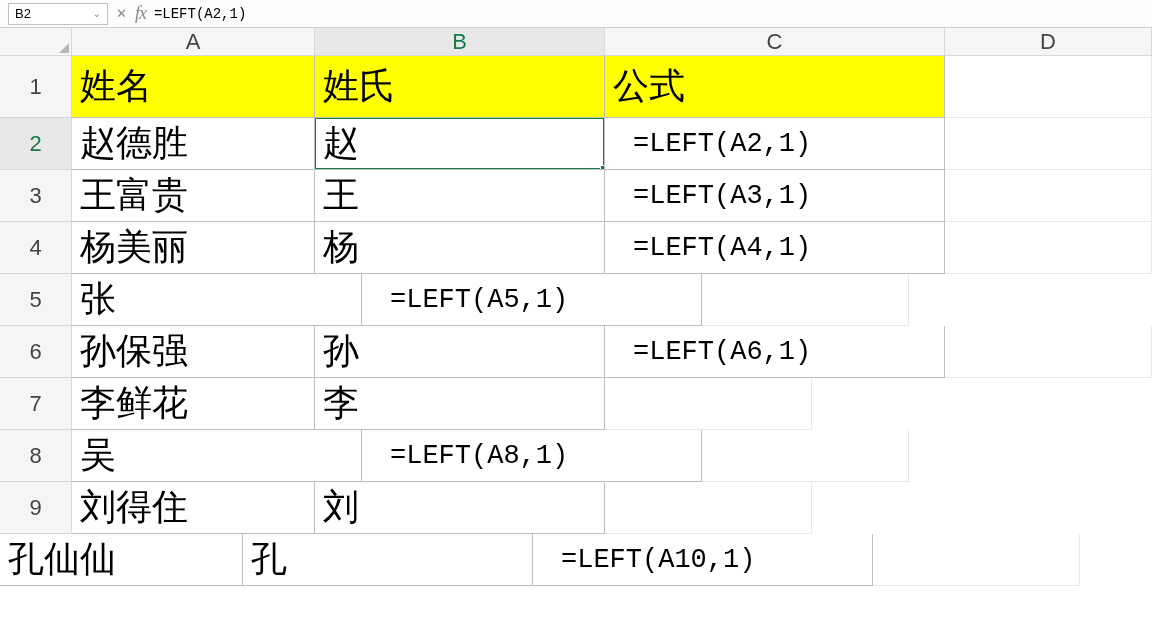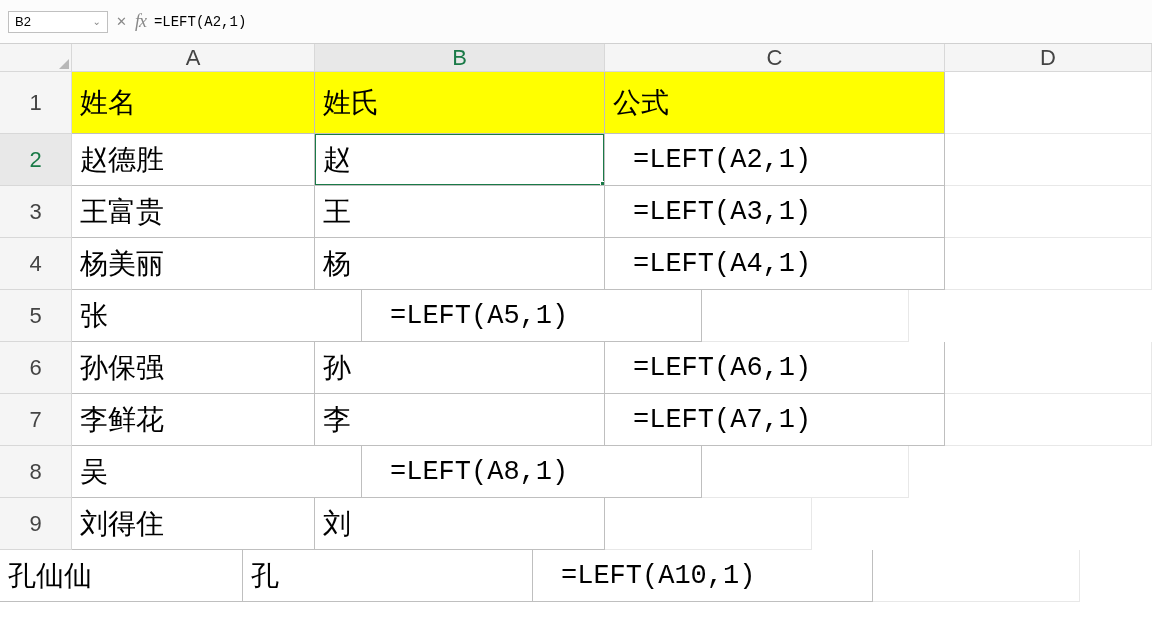--- a/index.html
+++ b/index.html
@@ -6,21 +6,21 @@
     body {
       font-family: "SimSun", "宋体", Arial, sans-serif;
       background: #ffffff;
       width: 1152px;
       height: 642px;
       overflow: hidden;
     }
     .formula-bar {
       display: flex;
       align-items: center;
-      height: 44px;
+      height: 28px;
       border-bottom: 1px solid #d0d0d0;
       background: #fcfcfc;
       padding: 2px 8px;
       gap: 8px;
     }
     .name-box {
       width: 100px;
       height: 22px;
       border: 1px solid #c0c0c0;
       background: #ffffff;
@@ -120,21 +120,21 @@
       background: #e8e8e8;
       color: #1a7a47;
     }
     .cell {
       height: 100%;
       border-right: 1px solid #bfbfbf;
       border-bottom: 1px solid #bfbfbf;
       display: flex;
       align-items: center;
       padding: 0 8px;
-      font-size: 28px;
+      font-size: 36px;
       background: #ffffff;
       overflow: hidden;
       white-space: nowrap;
       position: relative;
     }
     .cell.empty {
       border-right: 1px solid #e8e8e8;
       border-bottom: 1px solid #e8e8e8;
     }
     .cell.header-cell {
@@ -240,21 +240,20 @@
     <div class="cell col-A">孙保强</div>
     <div class="cell col-B">孙</div>
     <div class="cell formula-col col-C">=LEFT(A6,1)</div>
     <div class="cell empty col-D"></div>
   </div>
 
   <div class="row">
     <div class="row-header">7</div>
     <div class="cell col-A">李鲜花</div>
     <div class="cell col-B">李</div>
-    <div class="cell formula-col col-C">=LEFT(A7,1)</div>
     <div class="cell empty col-D"></div>
   </div>
 
   <div class="row">
     <div class="row-header">8</div>
     <div class="cell col-B">吴</div>
     <div class="cell formula-col col-C">=LEFT(A8,1)</div>
     <div class="cell empty col-D"></div>
   </div>
 

